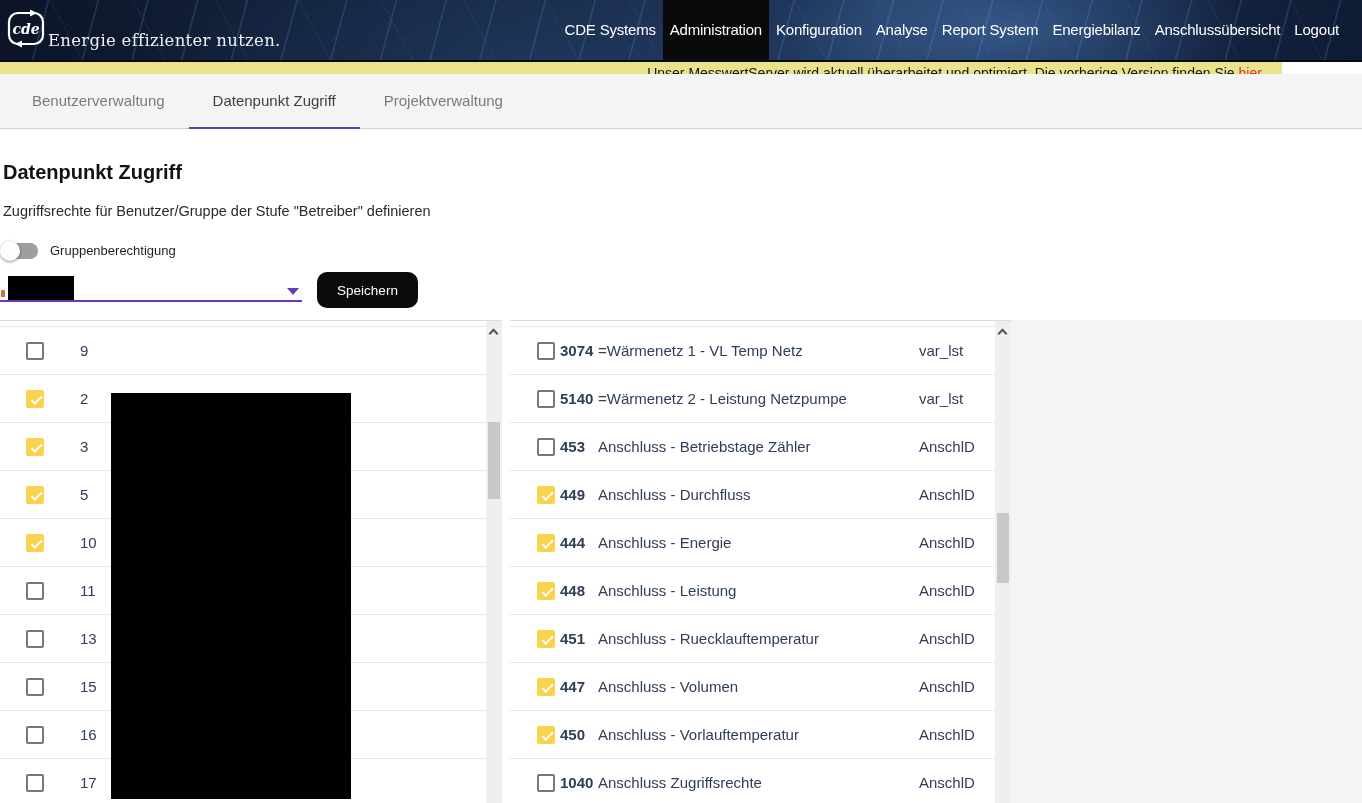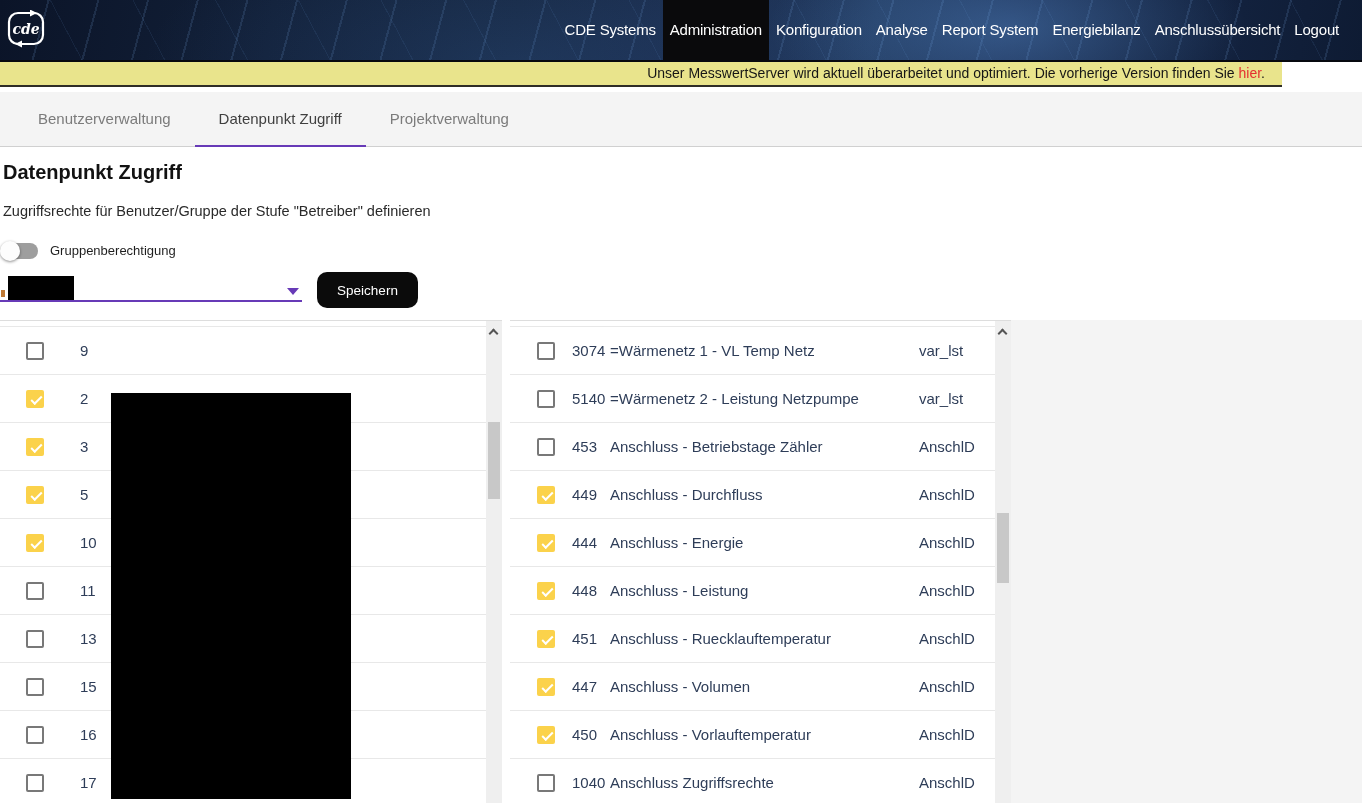--- a/index.html
+++ b/index.html
@@ -33,23 +33,23 @@
   
   .notice {
     position:absolute; left:0; top:62px; width:1282px; height:25px;
     background:#e9e48c; border-bottom:2px solid #2e2d26;
     font-size:14px; color:#161616; line-height:23px; text-align:right; padding-right:17px;
   }
   .notice a { color:#e43030; text-decoration:none; cursor:pointer; }
 
   
   .tabbar {
-    position:absolute; left:0; top:92px; width:1362px; height:55px;
+    position:absolute; left:0; top:74px; width:1362px; height:55px;
     background:#f4f4f4; border-bottom:1px solid #d0d0d0;
-    display:flex; padding-left:14px;
+    display:flex; padding-left:8px;
   }
   .tab {
     height:55px; display:flex; align-items:center; padding:0 24px;
     font-size:15px; color:#7b7b7b; cursor:pointer; border-bottom:2px solid transparent;
   }
   .tab.active { color:#3f3f3f; border-bottom:2px solid #673ab7; }
 
   
   .page-title { position:absolute; left:3px; top:161px; font-size:20px; font-weight:bold; color:#121212; }
   .page-subtitle { position:absolute; left:3px; top:203px; font-size:14.5px; color:#2a2a2a; }
@@ -89,21 +89,21 @@
     flex:0 0 auto; cursor:pointer; position:relative;
   }
   .cb.checked { border-color:#fbd24b; background:#fbd24b; }
   .cb.checked::after {
     content:""; position:absolute; left:3px; top:4px; width:9px; height:4px;
     border-left:2px solid #fff; border-bottom:2px solid #fff; transform:rotate(-45deg);
   }
   .panel-users .cb { margin-left:26px; }
   .panel-users .uid { margin-left:36px; }
   .panel-datapoints .cb { margin-left:27px; }
-  .panel-datapoints .did { margin-left:17px; width:38px; }
+  .panel-datapoints .did { margin-left:5px; width:38px;font-weight:bold; }
   .panel-datapoints .dname { }
   .panel-datapoints .dtype { position:absolute; left:409px; }
 
   .redaction-box { position:absolute; left:111px; top:73px; width:240px; height:406px; background:#000; z-index:5; }
 
   .scrollbar { position:absolute; top:0; width:16px; height:483px; background:#efefef; border-top:1px solid #ddd; }
   .sb-users { left:486px; }
   .sb-datapoints { left:995px; }
   .sb-arrow { position:absolute; left:4px; top:9px; width:7px; height:7px; border-top:2px solid #555; border-right:2px solid #555; transform:rotate(-45deg); cursor:pointer; }
   .sb-thumb { position:absolute; left:2px; width:12px; background:#c8c8c8; cursor:grab; }
@@ -115,20 +115,21 @@
 
 <div class="header">
   <div class="logo-wrap">
     <svg width="38" height="38" viewBox="0 0 38 38">
       <rect x="2" y="3" width="34" height="31" rx="9" fill="none" stroke="#ffffff" stroke-width="2.2"></rect>
       <polygon points="23,-0.5 30,3 23,6.5" fill="#ffffff"></polygon>
       <polygon points="15,30.5 8,34 15,37.5" fill="#ffffff"></polygon>
       <text x="19" y="24" text-anchor="middle" font-family="DejaVu Serif, serif" font-style="italic" font-weight="bold" font-size="14" fill="#ffffff">cde</text>
     </svg>
   </div>
+  <div class="tagline">Energie effizienter nutzen.</div>
   <div class="nav">
       <div class="nav-item"><span>CDE Systems</span></div>
       <div class="nav-item active"><span>Administration</span></div>
       <div class="nav-item"><span>Konfiguration</span></div>
       <div class="nav-item"><span>Analyse</span></div>
       <div class="nav-item"><span>Report System</span></div>
       <div class="nav-item"><span>Energiebilanz</span></div>
       <div class="nav-item"><span>Anschlussübersicht</span></div>
       <div class="nav-item"><span>Logout</span></div>
     </div>

